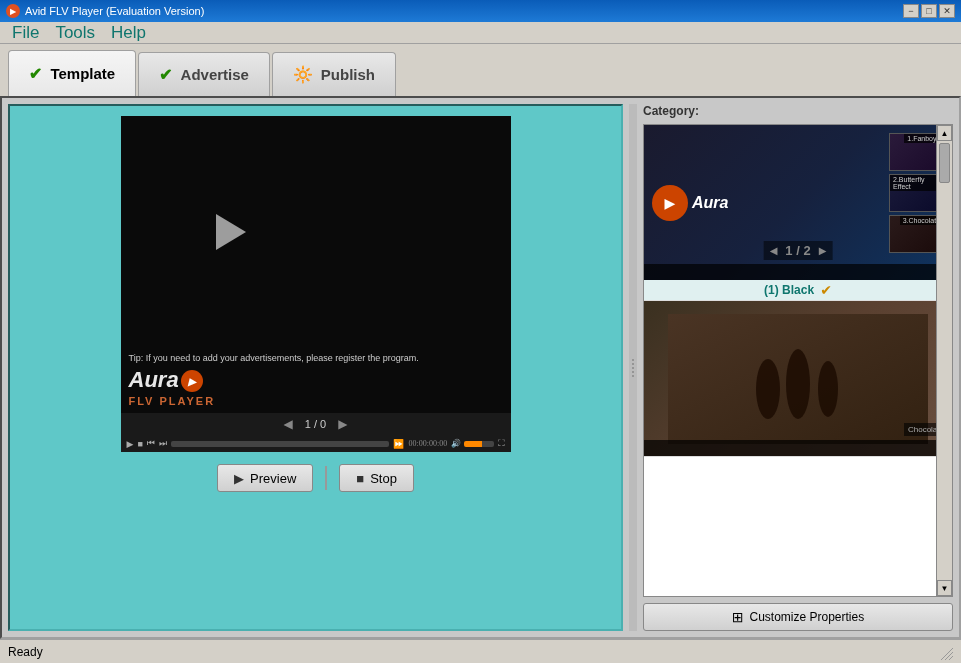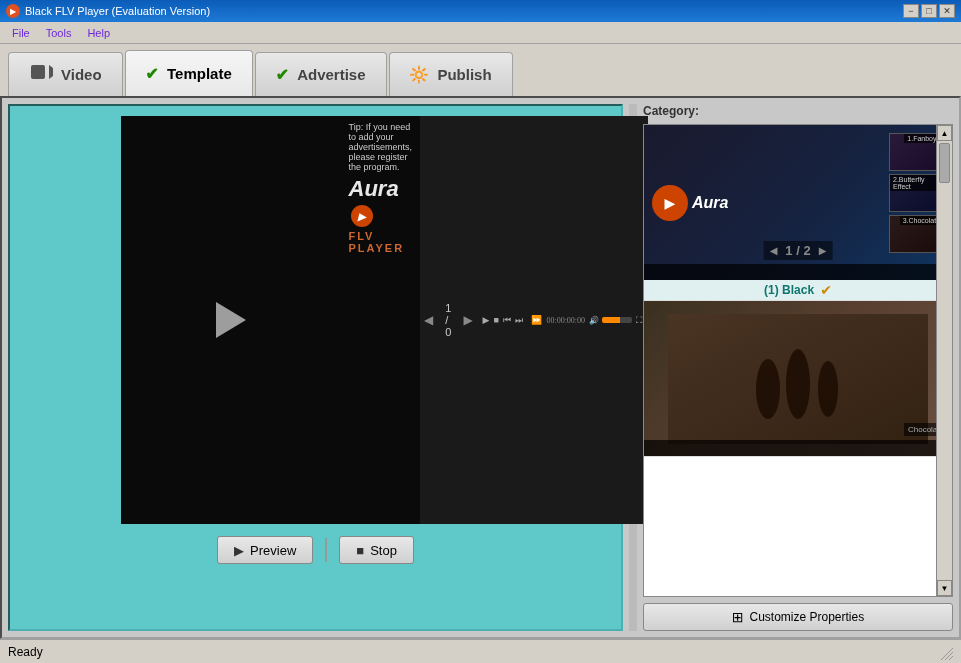--- a/index.html
+++ b/index.html
@@ -52,23 +52,23 @@
     .menu-bar {
       background: #d4d0c8;
       height: 22px;
       display: flex;
       align-items: center;
       padding: 0 4px;
       border-bottom: 1px solid #a0a0a0;
     }
     .menu-item {
       padding: 2px 8px;
-      font-size: 11px;
+      font-size: 17px;
       cursor: pointer;
-      color: #6d28d9;
+      color: #0f766e;
     }
 
     
     .tab-bar {
       background: #d4d0c8;
       height: 52px;
       display: flex;
       align-items: flex-end;
       padding-left: 8px;
       padding-top: 4px;
@@ -122,25 +122,25 @@
       display: flex;
       flex-direction: column;
       align-items: center;
       padding: 10px;
       gap: 8px;
     }
 
     
     .video-area {
       width: 390px;
-      height: 408px;
+      height: 336px;
       background: #0f766e;
       position: relative;
       display: flex;
-      flex-direction: row;
+      flex-direction: column;
     }
     .video-top {
       display: flex;
       flex: 1;
     }
     .video-main {
       flex: 0 0 220px;
       background: #0a0a0a;
       display: flex; align-items: center; justify-content: center;
     }
@@ -494,45 +494,36 @@
       width: 16px; height: 16px;
       display: flex; align-items: flex-end; justify-content: flex-end;
     }
   </style>
 </head>
 <body>
 
 <div class="title-bar">
   <div class="title-bar-left">
     <div class="title-icon">▶</div>
-    <span>Black FLV Player (Evaluation Version)</span>
+    <span>Avid FLV Player (Evaluation Version)</span>
   </div>
   <div class="title-bar-buttons">
     <div class="tb-btn">−</div>
     <div class="tb-btn">□</div>
     <div class="tb-btn">✕</div>
   </div>
 </div>
 
 <div class="menu-bar">
   <span class="menu-item">File</span>
   <span class="menu-item">Tools</span>
   <span class="menu-item">Help</span>
 </div>
 
 <div class="tab-bar">
-  <div class="tab">
-    <span style="font-size:18px;">
-      <svg width="24" height="24" viewBox="0 0 24 24" fill="none">
-        <rect x="2" y="5" width="14" height="14" rx="2" fill="#555"></rect>
-        <polygon points="20,5 24,8 24,16 20,19" fill="#555"></polygon>
-      </svg>
-    </span>
-    <span>Video</span>
-  </div>
   <div class="tab active">
     <span style="color:#228800; font-size:16px;">✔</span>
     <span>Template</span>
   </div>
   <div class="tab">
     <span style="color:#228800; font-size:16px;">✔</span>
     <span>Advertise</span>
   </div>
   <div class="tab">
     <span style="font-size:16px;">🔆</span>

